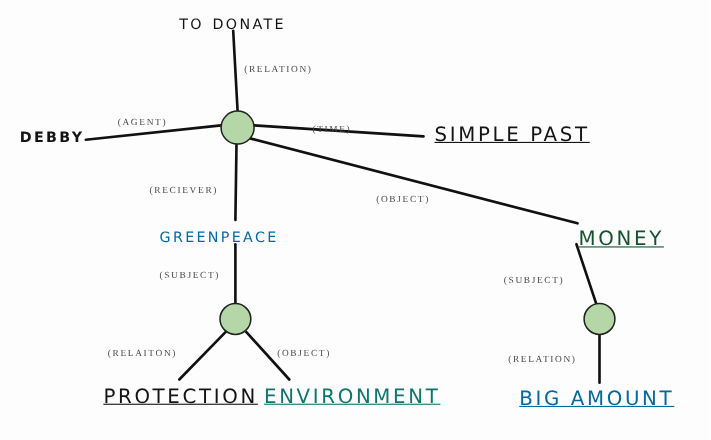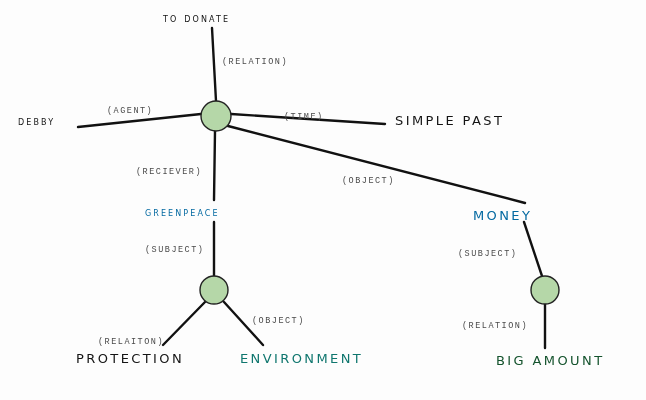--- a/index.html
+++ b/index.html
@@ -38,35 +38,36 @@
   
   .lbl {
     position: absolute;
     white-space: nowrap;
     color: #1a1a1a;
     line-height: 1;
   }
   
   .term {
     font-family: "DejaVu Sans", sans-serif;
-    font-size: 12px;
+    font-size: 18px;
     letter-spacing: 2.1px;
     font-variant: small-caps;
     text-transform: lowercase;
     color: #141414;
   }
   .term.plain {
     font-variant: normal;
     text-transform: uppercase;
-    font-size: 13px;
+    font-size: 18px;
     letter-spacing: 2.4px;
+    text-decoration: underline;
   }
   
   .reltag {
-    font-family: Liberation Mono, monospace;
+    font-family: Liberation Serif, serif;
     font-size: 8.5px;
     letter-spacing: 1.5px;
     color: #4a4a4a;
     text-transform: uppercase;
   }
 </style>
 </head>
 <body>
 
 <div id="diagram-root" style="width: 646px; height: 400px; background: rgb(253, 253, 253);">
@@ -86,34 +87,34 @@
       </g>
     <g id="node-layer">
         <circle class="node-circle" cx="216" cy="116" r="15" fill="#b5d7a8" stroke="#222222"></circle>
         <circle class="node-circle" cx="214" cy="290" r="14" fill="#b5d7a8" stroke="#222222"></circle>
         <circle class="node-circle" cx="545" cy="290" r="14" fill="#b5d7a8" stroke="#222222"></circle>
       </g>
   </svg>
 
   <div id="term-layer">
       <div class="lbl term" style="left: 163px; top: 12px; color: rgb(20, 20, 20);">TO DONATE</div>
-      <div class="lbl term" style="left: 18px; top: 115px; color: rgb(20, 20, 20);">DEBBY</div>
+      <div class="lbl term" style="left: 18px; top: 115px; color: rgb(20, 20, 20); font-weight: bold;">DEBBY</div>
       <div class="lbl term plain" style="left: 395px; top: 114px; color: rgb(20, 20, 20);">SIMPLE PAST</div>
       <div class="lbl term" style="left: 145px; top: 206px; color: #0369a1;">GREENPEACE</div>
-      <div class="lbl term plain" style="left: 473px; top: 209px; color: #0369a1;">MONEY</div>
-      <div class="lbl term plain" style="left: 76px; top: 352px; color: rgb(20, 20, 20);">PROTECTION</div>
+      <div class="lbl term plain" style="left: 526px; top: 209px; color: #14532d;">MONEY</div>
+      <div class="lbl term plain" style="left: 94px; top: 352px; color: rgb(20, 20, 20);">PROTECTION</div>
       <div class="lbl term plain" style="left: 240px; top: 352px; color: #0f766e;">ENVIRONMENT</div>
-      <div class="lbl term plain" style="left: 496px; top: 354px; color: #14532d;">BIG AMOUNT</div>
+      <div class="lbl term plain" style="left: 472px; top: 354px; color: #0369a1;">BIG AMOUNT</div>
     </div>
   <div id="relation-layer">
       <div class="lbl reltag" style="left: 222px; top: 58px; color: rgb(74, 74, 74);">(RELATION)</div>
       <div class="lbl reltag" style="left: 107px; top: 107px; color: rgb(74, 74, 74);">(AGENT)</div>
       <div class="lbl reltag" style="left: 284px; top: 113px; color: rgb(74, 74, 74);">(TIME)</div>
       <div class="lbl reltag" style="left: 136px; top: 168px; color: rgb(74, 74, 74); text-align: right;">(RECIEVER)</div>
       <div class="lbl reltag" style="left: 342px; top: 177px; color: rgb(74, 74, 74);">(OBJECT)</div>
       <div class="lbl reltag" style="left: 145px; top: 246px; color: rgb(74, 74, 74);">(SUBJECT)</div>
-      <div class="lbl reltag" style="left: 98px; top: 317px; color: rgb(74, 74, 74); margin-top: 21px;">(RELAITON)</div>
+      <div class="lbl reltag" style="left: 98px; top: 317px; color: rgb(74, 74, 74);">(RELAITON)</div>
       <div class="lbl reltag" style="left: 252px; top: 317px; color: rgb(74, 74, 74);">(OBJECT)</div>
       <div class="lbl reltag" style="left: 458px; top: 250px; color: rgb(74, 74, 74);">(SUBJECT)</div>
       <div class="lbl reltag" style="left: 462px; top: 322px; color: rgb(74, 74, 74);">(RELATION)</div>
     </div>
 
 </div>
 
 </body></html>

